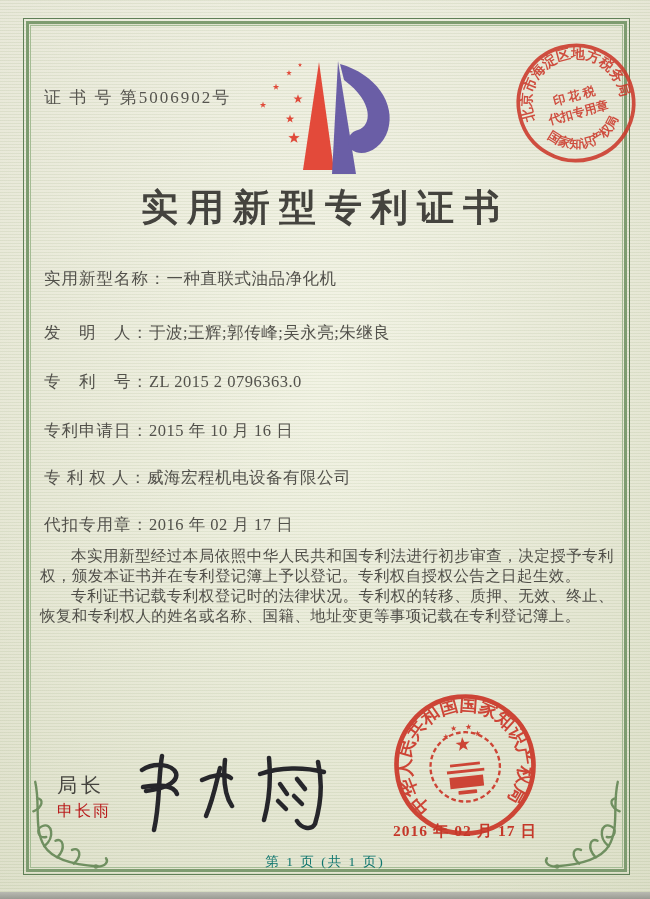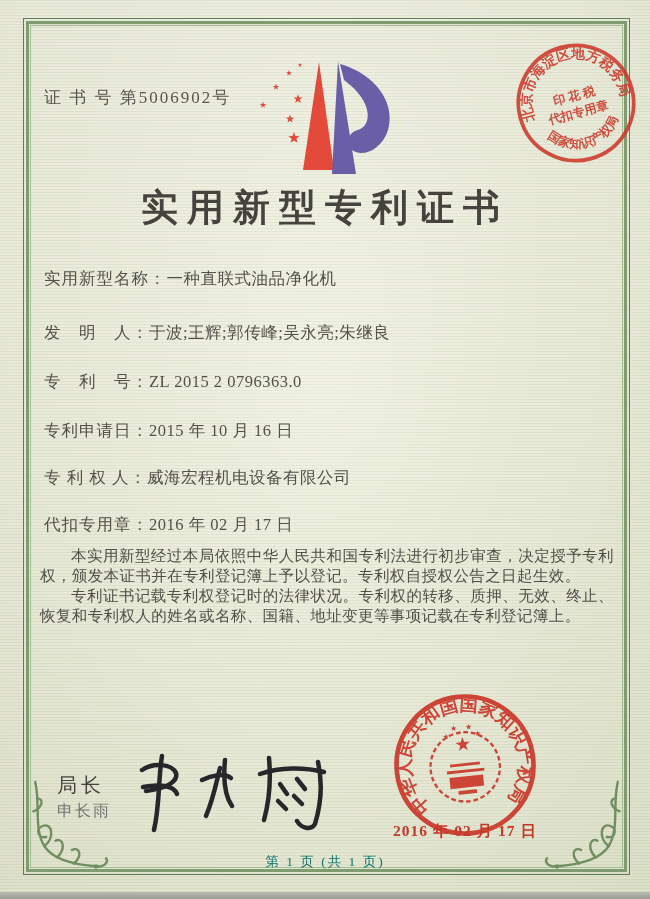--- a/index.html
+++ b/index.html
@@ -27,21 +27,21 @@
     letter-spacing:0.5px;white-space:nowrap;}
   .field-label{letter-spacing:1px;}
   .paragraphs{position:absolute;left:40px;right:36px;top:546px;}
   .paragraphs p{margin:0;text-indent:2em;font-size:15.5px;line-height:20px;
     color:#504f49;text-align:justify;letter-spacing:0.4px;}
   .seal{position:absolute;left:390px;top:690px;width:150px;height:150px;
     transform:rotate(-6deg);opacity:.93;}
   .seal-date{position:absolute;left:385px;top:821px;width:160px;text-align:center;
     color:#c5382a;font-size:15.5px;letter-spacing:1px;font-weight:600;}
   .sig-title{position:absolute;left:57px;top:772px;font-size:20px;color:#45443f;letter-spacing:4px;}
-  .sig-name{position:absolute;left:57px;top:801px;font-size:16px;color:#737373;letter-spacing:2px;}
+  .sig-name{position:absolute;left:57px;top:801px;font-size:16px;color:#b91c1c;letter-spacing:2px;}
   .sig-script{position:absolute;left:128px;top:740px;width:228px;height:102px;}
   .footer{position:absolute;left:0;right:0;top:853px;text-align:center;
     font-size:13.5px;color:#0f766e;letter-spacing:2px;}
   .flourish{position:absolute;bottom:27px;width:92px;height:92px;}
   .flourish.bl{left:26px;}
   .flourish.br{right:23px;transform:scaleX(-1);}
 </style>
 </head>
 <body>
 

